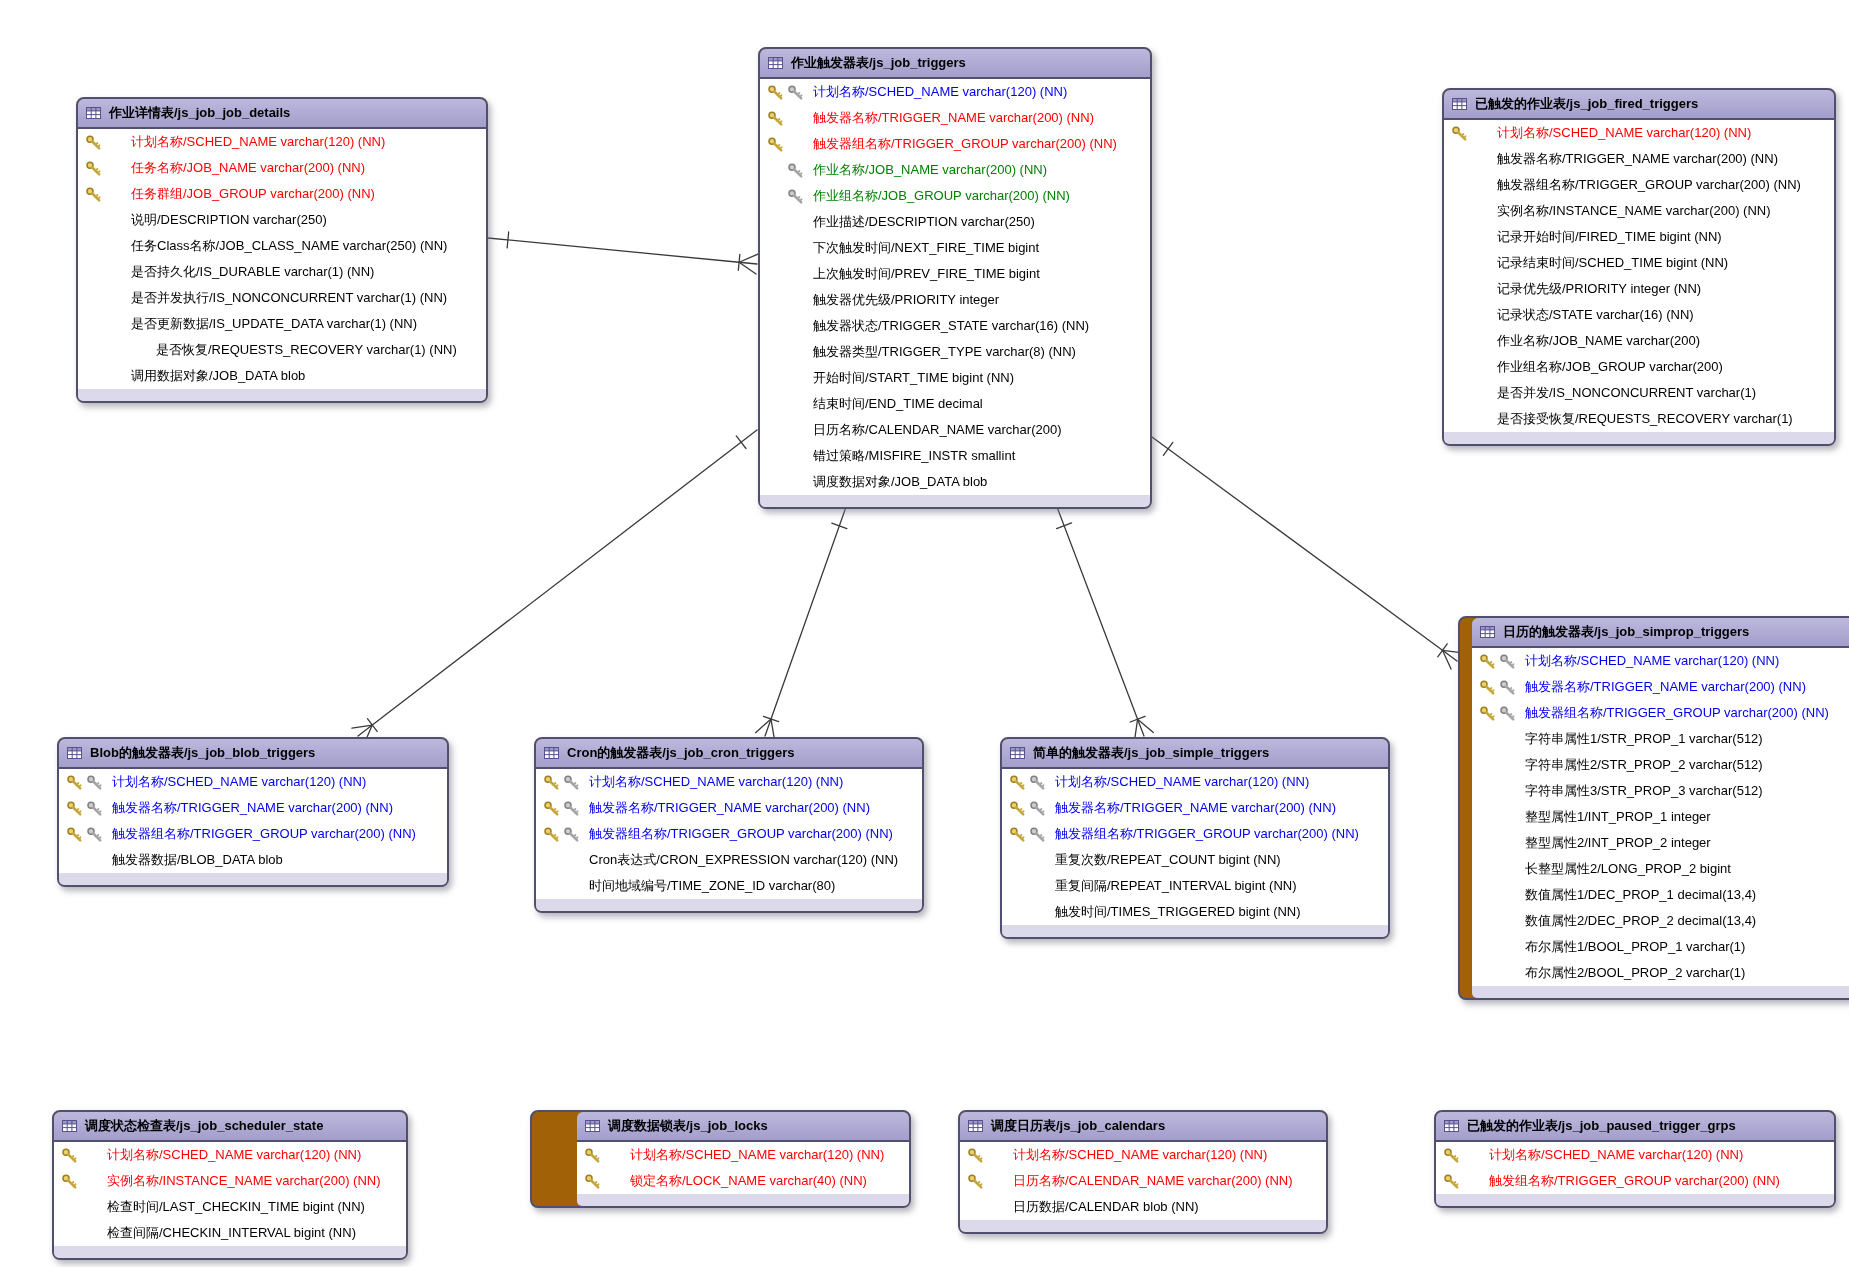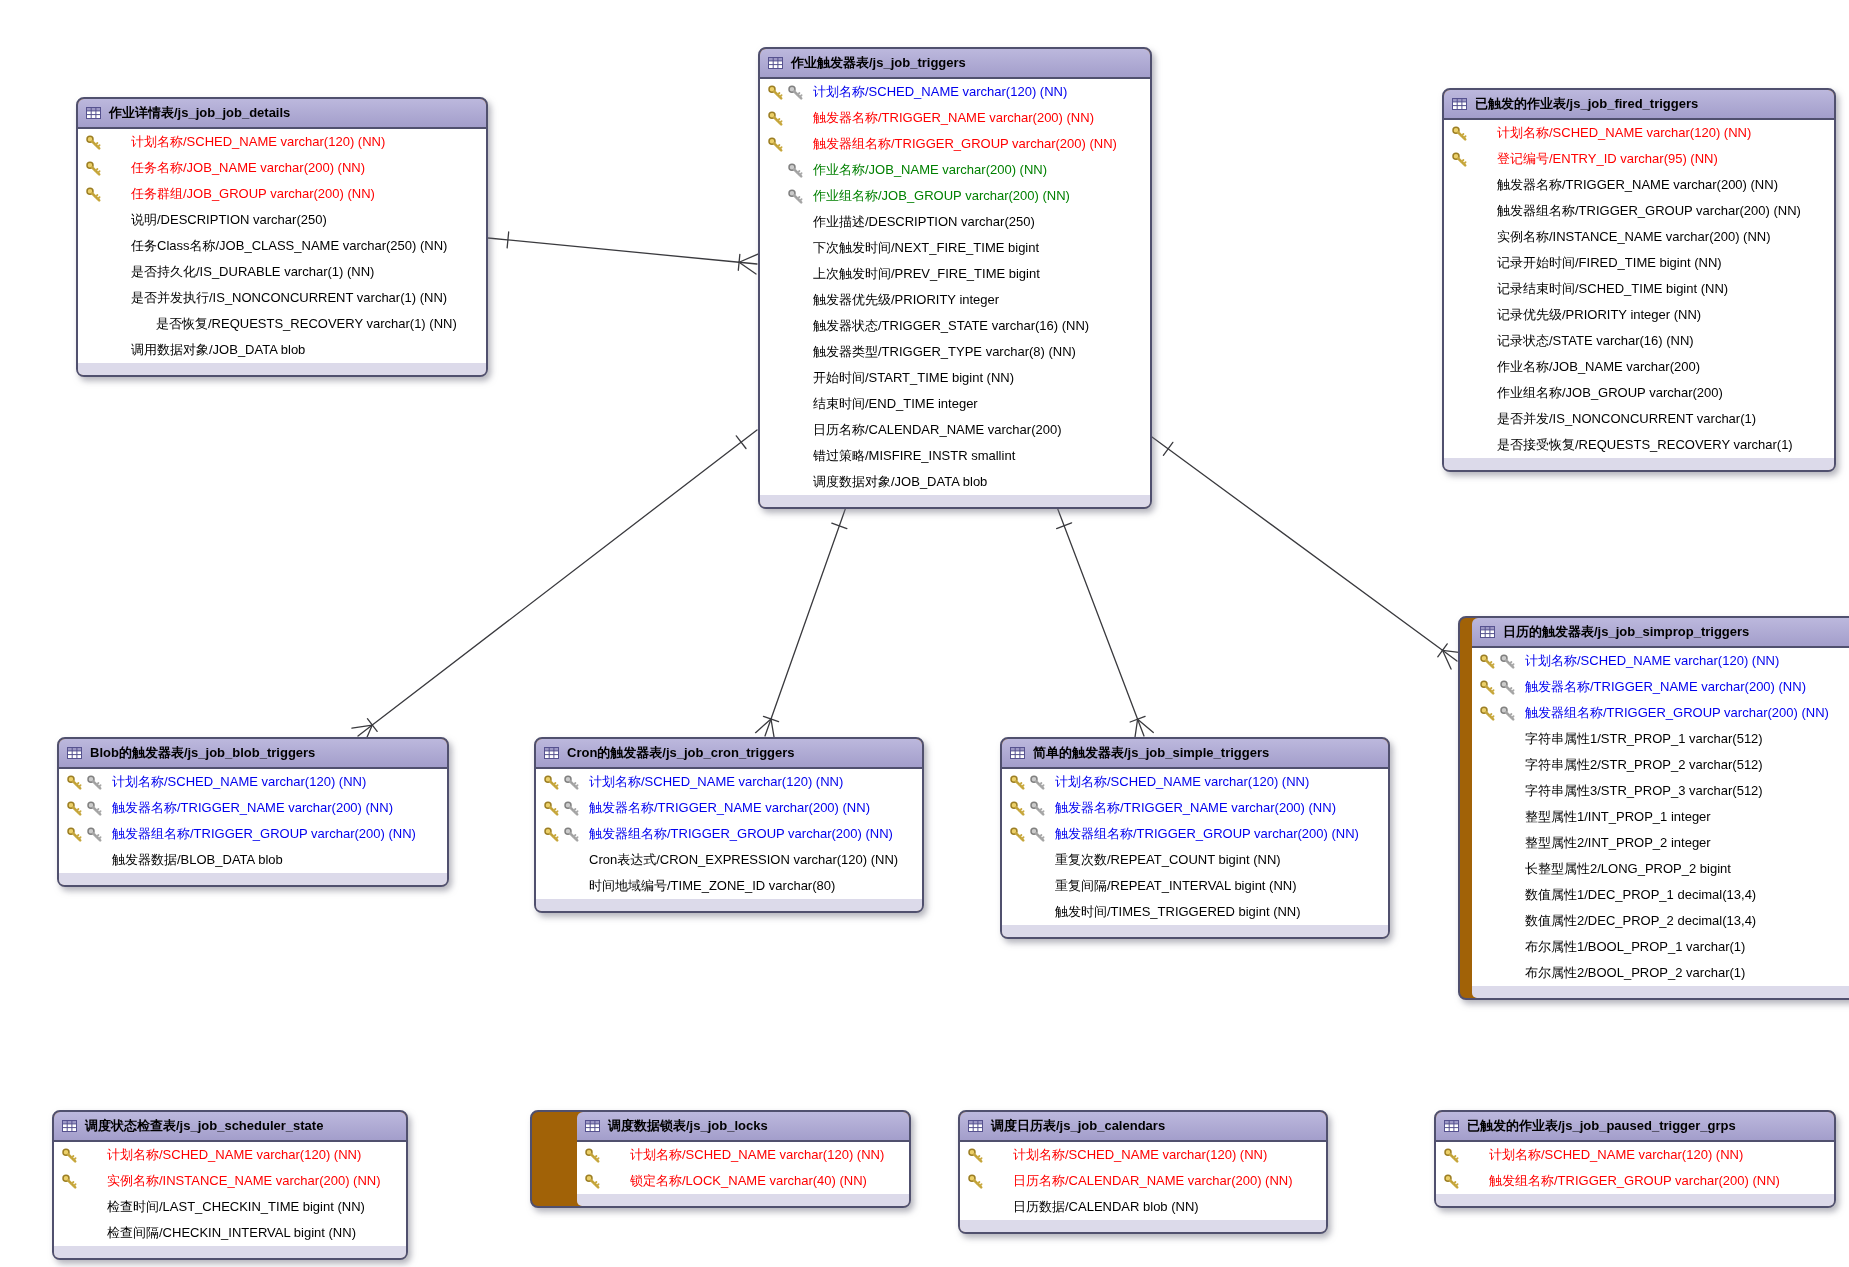--- a/index.html
+++ b/index.html
@@ -140,20 +140,25 @@
           <span class="row-text" style="color: rgb(0, 0, 0);">是否持久化/IS_DURABLE varchar(1) (NN)</span>
         </div>
         <div class="row">
           <span class="slot"></span>
           <span class="slot"></span>
           <span class="row-text" style="color: rgb(0, 0, 0);">是否并发执行/IS_NONCONCURRENT varchar(1) (NN)</span>
         </div>
         <div class="row">
           <span class="slot"></span>
           <span class="slot"></span>
+          <span class="row-text" style="color: rgb(0, 0, 0);">是否更新数据/IS_UPDATE_DATA varchar(1) (NN)</span>
+        </div>
+        <div class="row">
+          <span class="slot"></span>
+          <span class="slot"></span>
           <span class="row-text" style="color: rgb(0, 0, 0); margin-left: 31px;">是否恢复/REQUESTS_RECOVERY varchar(1) (NN)</span>
         </div>
         <div class="row">
           <span class="slot"></span>
           <span class="slot"></span>
           <span class="row-text" style="color: rgb(0, 0, 0);">调用数据对象/JOB_DATA blob</span>
         </div>
       </div>
       <div class="tbl-footer"></div>
     </div>
@@ -269,21 +274,21 @@
           <span class="row-text" style="color: rgb(0, 0, 0);">触发器类型/TRIGGER_TYPE varchar(8) (NN)</span>
         </div>
         <div class="row">
           <span class="slot"></span>
           <span class="slot"></span>
           <span class="row-text" style="color: rgb(0, 0, 0);">开始时间/START_TIME bigint (NN)</span>
         </div>
         <div class="row">
           <span class="slot"></span>
           <span class="slot"></span>
-          <span class="row-text" style="color: rgb(0, 0, 0);">结束时间/END_TIME integer</span>
+          <span class="row-text" style="color: rgb(0, 0, 0);">结束时间/END_TIME decimal</span>
         </div>
         <div class="row">
           <span class="slot"></span>
           <span class="slot"></span>
           <span class="row-text" style="color: rgb(0, 0, 0);">日历名称/CALENDAR_NAME varchar(200)</span>
         </div>
         <div class="row">
           <span class="slot"></span>
           <span class="slot"></span>
           <span class="row-text" style="color: rgb(0, 0, 0);">错过策略/MISFIRE_INSTR smallint</span>
@@ -314,32 +319,20 @@
           <span class="slot">
             <svg width="18" height="17" viewBox="0 0 18 17">
               <circle cx="5" cy="5.2" r="3" fill="#ecd06a" stroke="#9c7e23" stroke-width="1.5"></circle>
               <path d="M7.3 7.5 L14.2 14.4" stroke="#c9a93f" stroke-width="2.6" stroke-linecap="round"></path>
               <path d="M7.3 7.5 L14.2 14.4" stroke="#9c7e23" stroke-width="0.7" fill="none" opacity="0.5"></path>
               <path d="M10.6 10.8 L12.4 9.0 M12.8 13.0 L14.6 11.2" stroke="#c9a93f" stroke-width="1.8" stroke-linecap="round"></path>
             </svg>
           </span>
           <span class="slot"></span>
           <span class="row-text" style="color: rgb(255, 0, 0);">计划名称/SCHED_NAME varchar(120) (NN)</span>
-        </div>
-        <div class="row">
-          <span class="slot">
-            <svg width="18" height="17" viewBox="0 0 18 17">
-              <circle cx="5" cy="5.2" r="3" fill="#ecd06a" stroke="#9c7e23" stroke-width="1.5"></circle>
-              <path d="M7.3 7.5 L14.2 14.4" stroke="#c9a93f" stroke-width="2.6" stroke-linecap="round"></path>
-              <path d="M7.3 7.5 L14.2 14.4" stroke="#9c7e23" stroke-width="0.7" fill="none" opacity="0.5"></path>
-              <path d="M10.6 10.8 L12.4 9.0 M12.8 13.0 L14.6 11.2" stroke="#c9a93f" stroke-width="1.8" stroke-linecap="round"></path>
-            </svg>
-          </span>
-          <span class="slot"></span>
-          <span class="row-text" style="color: rgb(255, 0, 0);">登记编号/ENTRY_ID varchar(95) (NN)</span>
         </div>
         <div class="row">
           <span class="slot"></span>
           <span class="slot"></span>
           <span class="row-text" style="color: rgb(0, 0, 0);">触发器名称/TRIGGER_NAME varchar(200) (NN)</span>
         </div>
         <div class="row">
           <span class="slot"></span>
           <span class="slot"></span>
           <span class="row-text" style="color: rgb(0, 0, 0);">触发器组名称/TRIGGER_GROUP varchar(200) (NN)</span>

